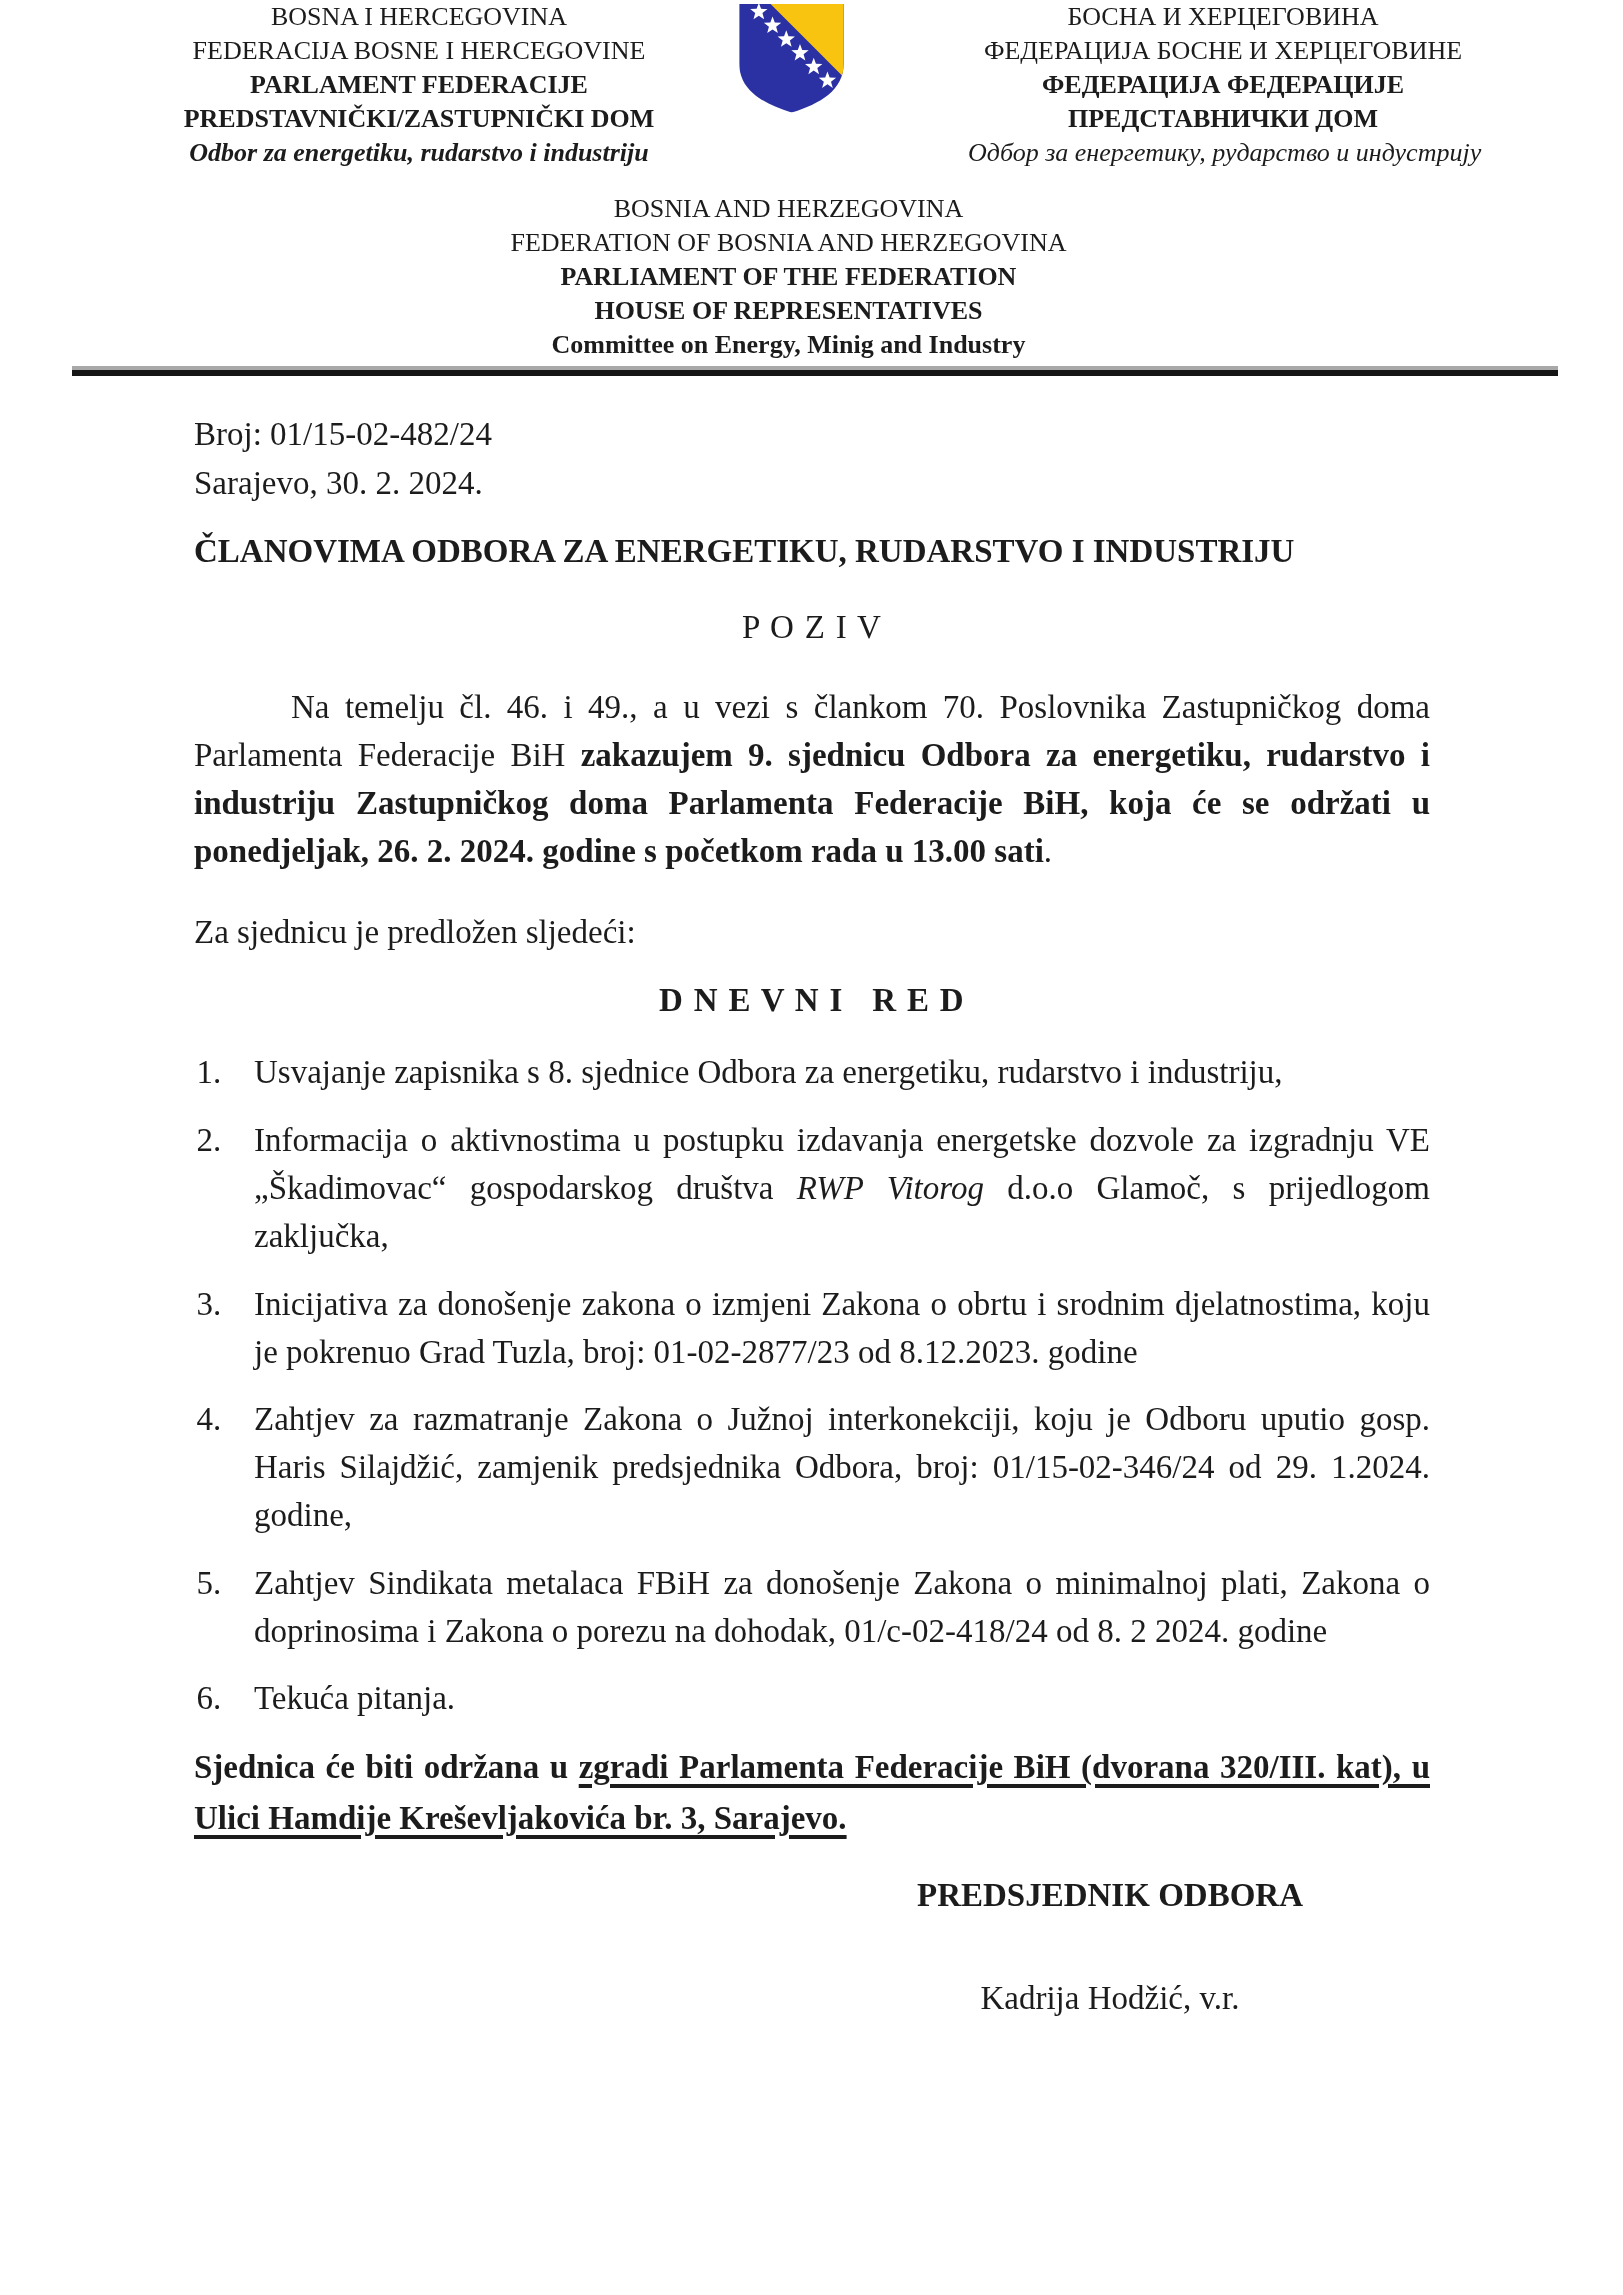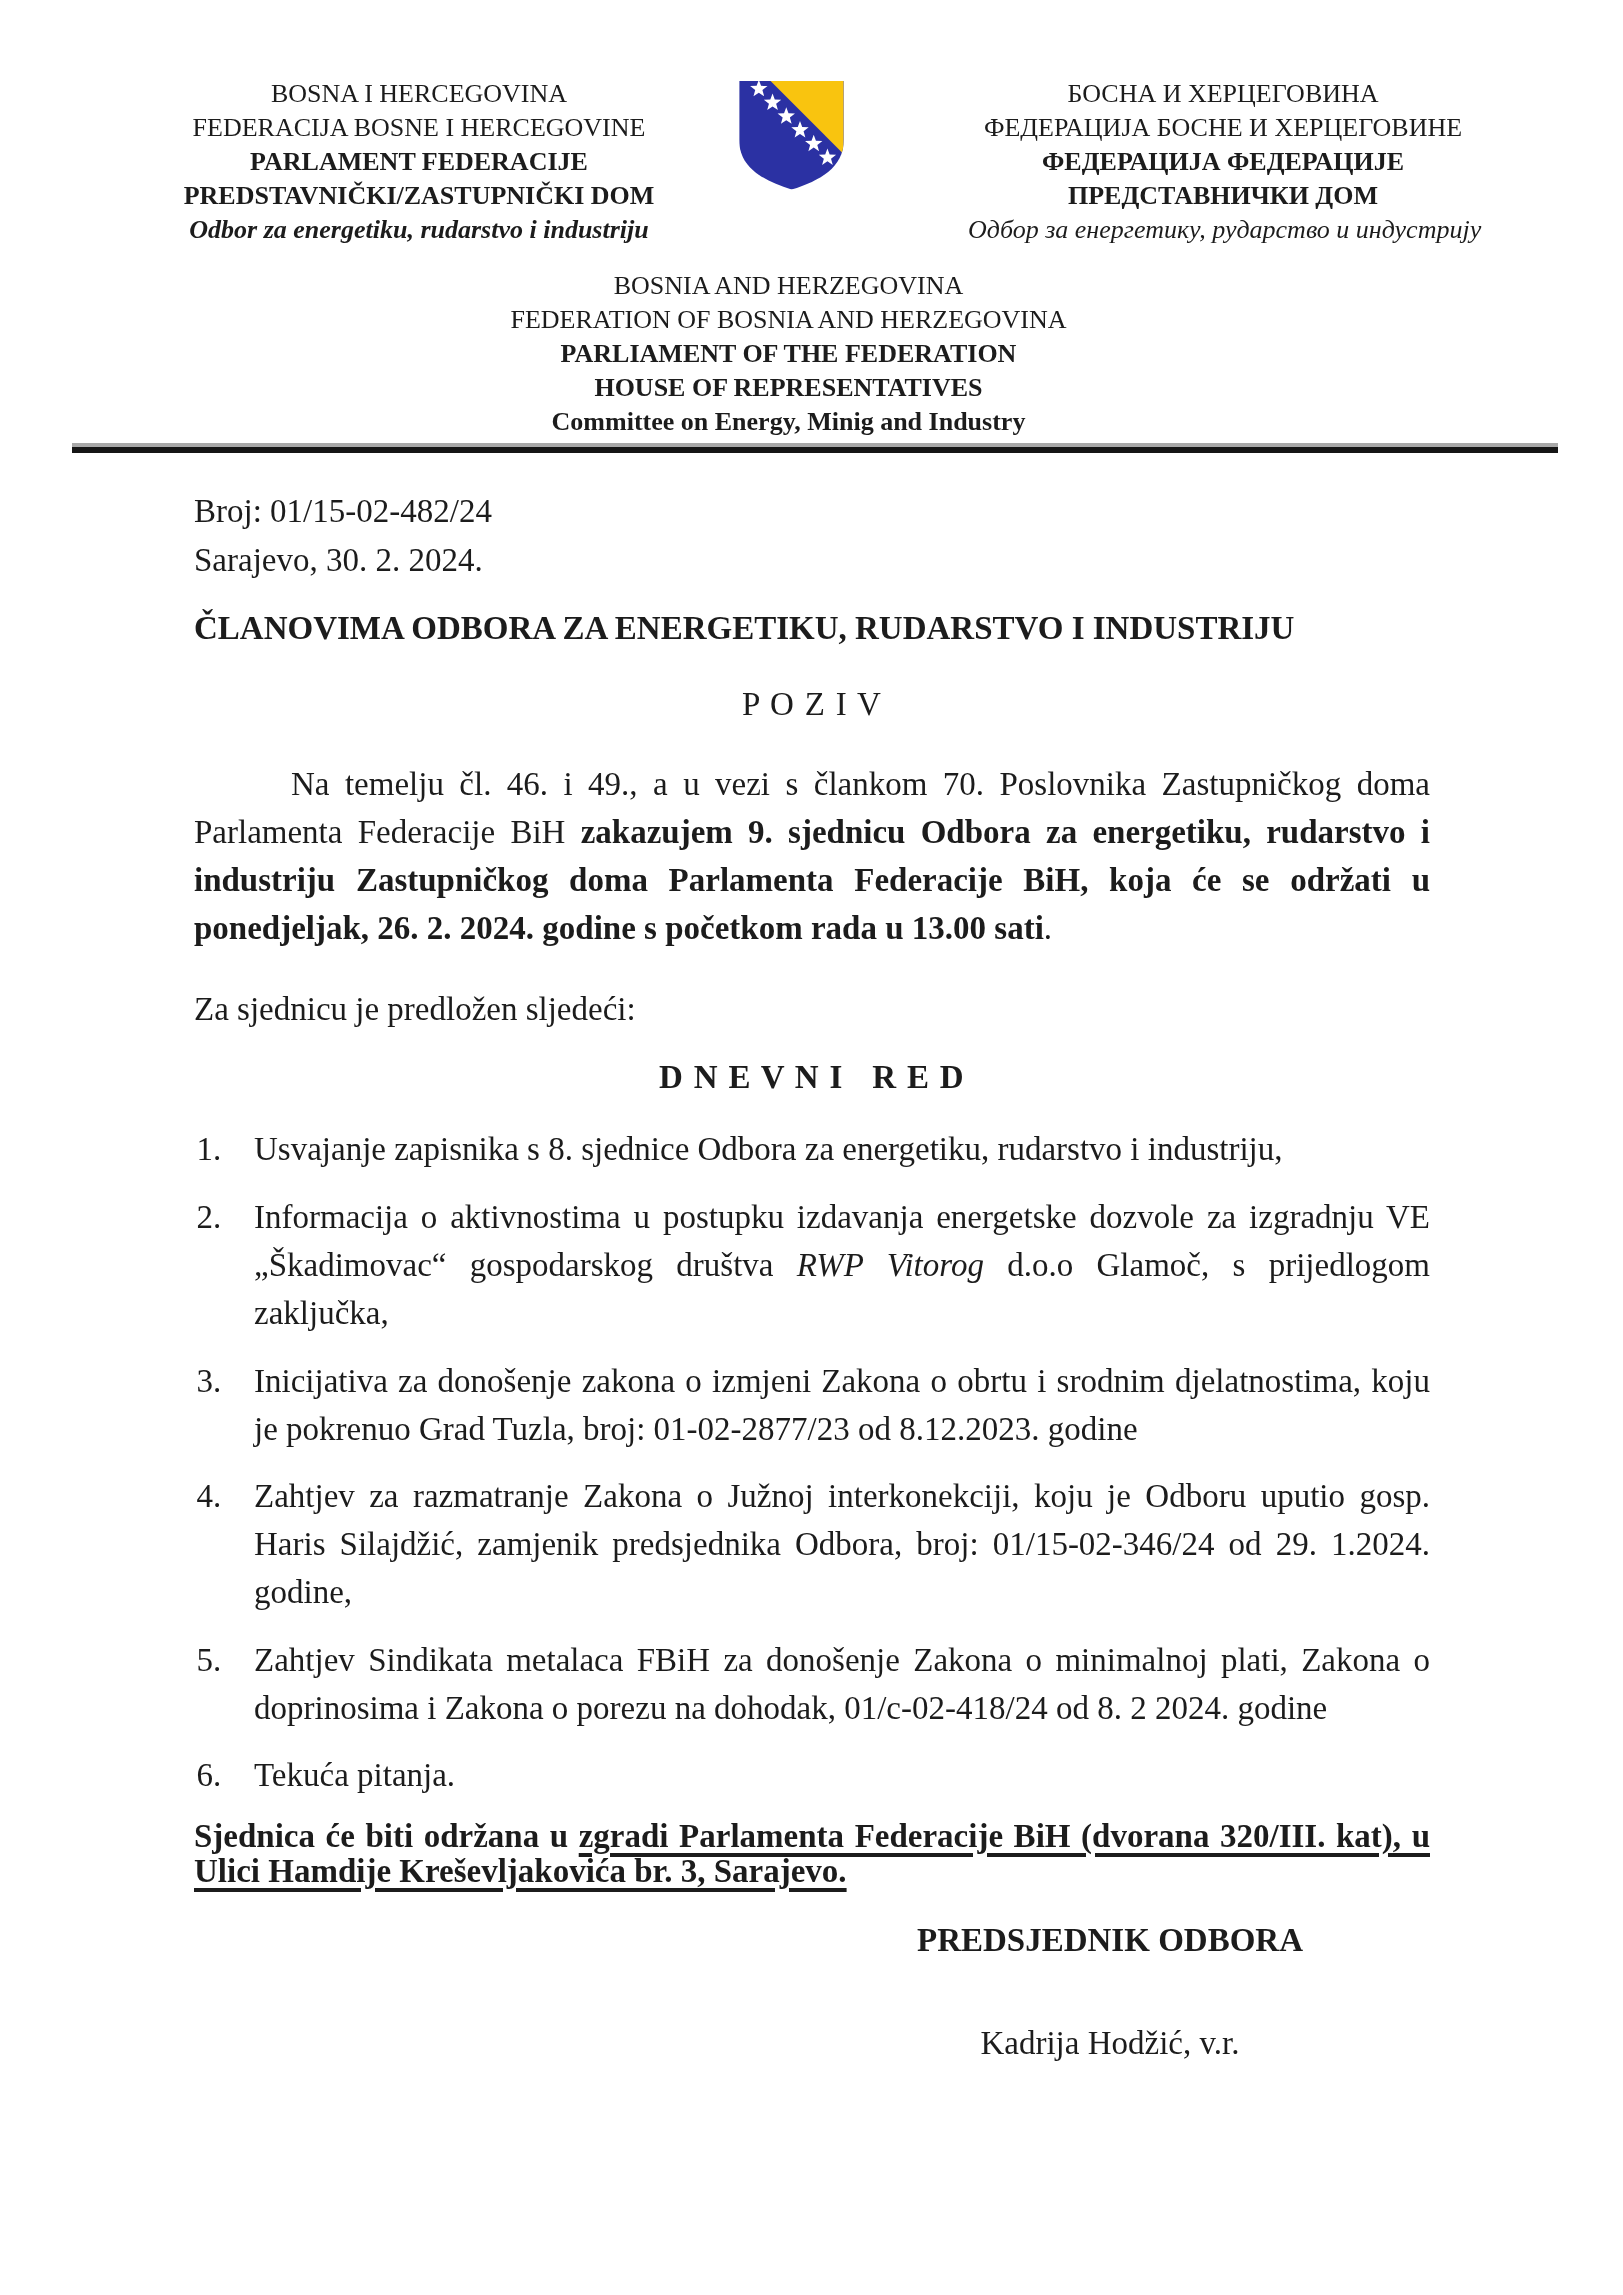--- a/index.html
+++ b/index.html
@@ -7,21 +7,20 @@
     position:relative;
     width:1623px;
     height:2295px;
     background:#ffffff;
     color:#1c1c1c;
     font-family:"Liberation Serif","DejaVu Serif",serif;
     overflow:hidden;
   }
   
   .header-grid{
-    padding-top:77px;
     display:grid;
     grid-template-columns:164px 510px 60px 115px 119px 510px 145px;
   }
   .hdr-col{font-size:26px;line-height:34px;text-align:center;}
   .hdr-line{white-space:nowrap;}
   .b{font-weight:bold;}
   .i{font-style:italic;}
   .emblem{width:115px;height:116px;display:block;}
   .center-block{
     margin-top:22px;
@@ -41,21 +40,21 @@
   .agenda-title{margin-top:26px;text-align:center;font-weight:bold;white-space:pre-wrap;letter-spacing:1.3px;}
   .agenda{margin:29px 0 0 0;padding:0;list-style:none;}
   .agenda li{
     position:relative;
     padding-left:60px;
     margin-bottom:19.6px;
     text-align:justify;
     line-height:48px;
   }
   .agenda .num{position:absolute;left:2.6px;top:0;}
-  .venue{margin-top:13px;font-weight:bold;text-align:justify;line-height:35px;}
+  .venue{margin-top:13px;font-weight:bold;text-align:justify;line-height:51px;}
   .venue .u{
     text-decoration:underline;
     text-decoration-thickness:3.9px;
     text-underline-offset:5.9px;
   }
   .signature{margin-top:33px;margin-left:589px;width:654px;text-align:center;}
   .sig-role{font-weight:bold;}
   .sig-name{margin-top:66px;}
 </style>
 </head>

